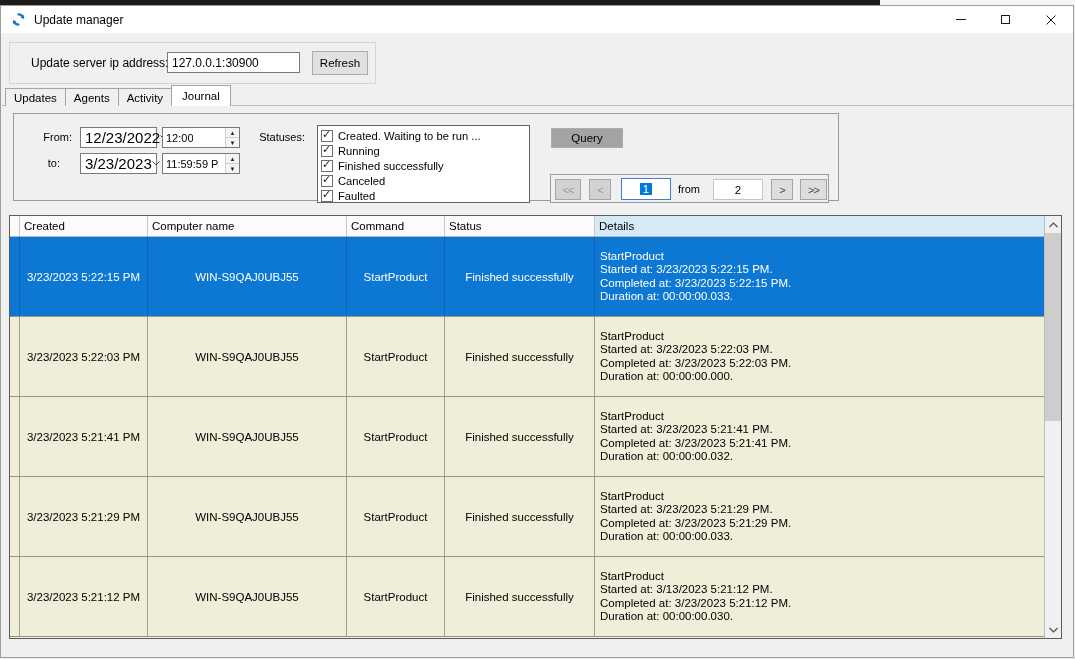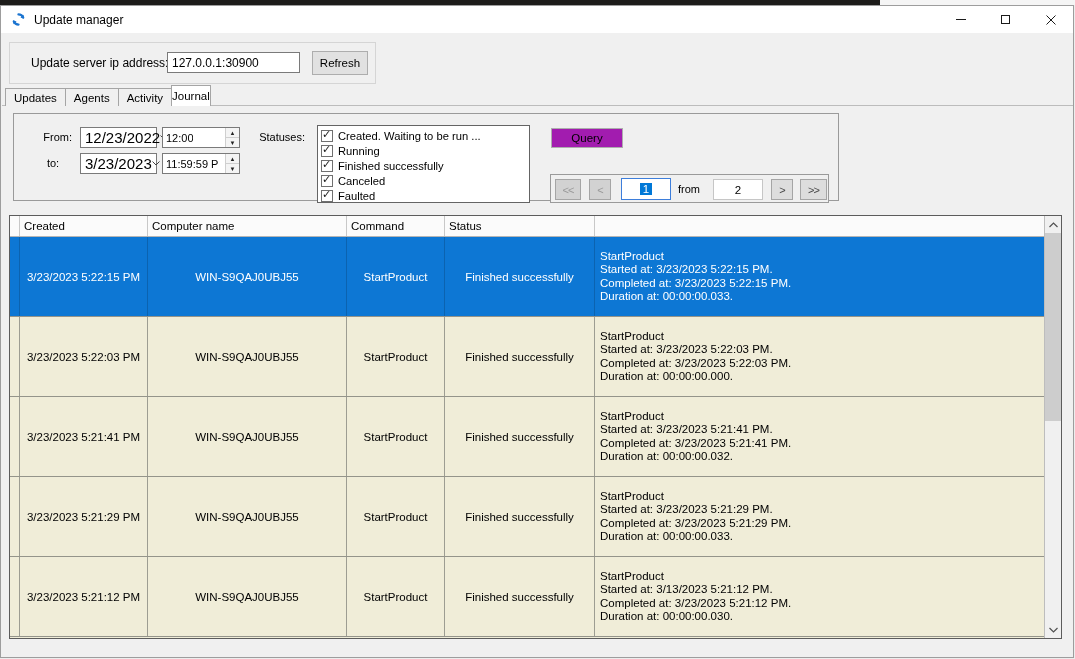--- a/index.html
+++ b/index.html
@@ -24,49 +24,49 @@
 
   
   .server-box { position:absolute; left:8px; top:36px; width:367px; height:42px; border:1px solid #d5d5d5; }
   .server-label { position:absolute; left:21px; top:13px; font-size:12px; }
   .server-input { position:absolute; left:157px; top:9px; width:133px; height:21px; border:1px solid #7a7a7a; background:#fff; font-size:12px; padding:0 4px; font-family:"Liberation Sans",sans-serif; }
   .refresh-btn { position:absolute; left:302px; top:8px; width:56px; height:24px; background:#e1e1e1; border:1px solid #adadad; font-size:11.5px; display:flex; align-items:center; justify-content:center; }
 
   
   .tabs { position:absolute; left:4px; top:79px; height:21px; display:flex; align-items:flex-end; z-index:3; }
   .tab { height:18px; padding:0 8px; background:#f0f0f0; border:1px solid #a5a5a5; border-bottom:none; font-size:11.5px; display:flex; align-items:center; margin-right:-1px; }
-  .tab.active { height:21px; background:#fff; position:relative; z-index:4; padding:0 0;text-align:right; }
+  .tab.active { height:21px; background:#fff; position:relative; z-index:4; padding:0 10px;text-align:right; }
   .tab-page { position:absolute; left:1px; top:99px; width:1071px; height:549px; border-top:1px solid #bcbcbc; background:#f0f0f0; }
 
   
   .filter-panel { position:absolute; left:12px; top:107px; width:826px; height:88px; border:1px solid #9a9a9a; z-index:2; }
   .flabel { position:absolute; font-size:11px; text-align:right; }
   .from-label { left:20px; top:17px; width:38px; }
-  .to-label { left:20px; top:43px; width:38px;text-align:center; }
+  .to-label { left:8px; top:43px; width:38px; }
   .statuses-label { left:236px; top:17px; width:55px; }
   .combo { position:absolute; width:77px; height:21px; border:1px solid #7a7a7a; background:#fff; font-size:15px; display:flex; align-items:center; }
   .combo .cval { flex:1; padding-left:4px; white-space:nowrap; }
   .combo .chev { width:15px; display:flex; align-items:center; justify-content:center; }
   .from-date { left:66px; top:13px; }
   .to-date { left:66px; top:39px; }
   .spinbox { position:absolute; width:78px; height:21px; border:1px solid #7a7a7a; background:#fff; font-size:11px; display:flex; }
   .spinbox .sval { flex:1; padding-left:3px; display:flex; align-items:center; white-space:nowrap; overflow:hidden; }
   .spin-btns { width:14px; border-left:1px solid #cfcfcf; display:flex; flex-direction:column; }
   .spin-btn { flex:1; background:#f4f4f4; display:flex; align-items:center; justify-content:center; font-size:6px; color:#222; line-height:1; }
   .spin-btn:first-child { border-bottom:1px solid #cfcfcf; }
   .from-time { left:148px; top:13px;gap:32px; }
   .to-time { left:148px; top:39px; }
 
   .status-list { position:absolute; left:303px; top:11px; width:213px; height:78px; border:1px solid #646464; background:#fff; padding:2px 3px; }
   .chk-item { height:15px; display:flex; align-items:center; }
   .chk-box { width:12px; height:12px; border:1px solid #707070; background:#fff; position:relative; flex:0 0 auto; }
   .chk-box .mark { position:absolute; left:0px; top:-3px; font-size:11px; color:#1a1a1a; }
   .chk-label { margin-left:5px; font-size:11.2px; white-space:nowrap; }
 
-  .query-btn { position:absolute; left:537px; top:14px; width:72px; height:20px; background:#a21caf; border:1px solid #adadad; font-size:11.5px; display:flex; align-items:center; justify-content:center; }
+  .query-btn { position:absolute; left:537px; top:14px; width:72px; height:20px; background:#a3a3a3; border:1px solid #adadad; font-size:11.5px; display:flex; align-items:center; justify-content:center; }
 
   .pager { position:absolute; left:536px; top:60px; width:279px; height:29px; border:1px solid #9a9a9a; background:#f0f0f0; }
   .pg-btn { position:absolute; top:4px; height:21px; border:1px solid #a5a5a5; font-size:11px; display:flex; align-items:center; justify-content:center; letter-spacing:-1px; }
   .pg-btn.disabled { background:#d2d2d2; color:#9a9a9a; }
   .pg-btn.enabled { background:#dddddd; color:#4a4a4a; }
   .pg-first { left:4px; width:26px; }
   .pg-prev { left:38px; width:22px; }
   .pg-input { position:absolute; left:70px; top:3px; width:50px; height:22px; border:1px solid #3d7edb; background:#fff; display:flex; align-items:center; justify-content:center; }
   .pg-input .sel-text { background:#0078d7; color:#fff; font-size:11.5px; padding:0 3px; }
   .pg-from { position:absolute; left:127px; top:8px; font-size:11px; }
@@ -231,20 +231,21 @@
 
     <div class="grid">
       <div class="grid-inner">
 
         <div class="ghead">
           <div class="hc w-rh"></div>
           <div class="hc w-created">Created</div>
           <div class="hc w-comp">Computer name</div>
           <div class="hc w-cmd">Command</div>
           <div class="hc w-status">Status</div>
+          <div class="hc w-details hl">Details</div>
         </div>
 
         <div class="grow sel">
           <div class="c w-rh"></div>
           <div class="c w-created">3/23/2023 5:22:15 PM</div>
           <div class="c w-comp">WIN-S9QAJ0UBJ55</div>
           <div class="c w-cmd">StartProduct</div>
           <div class="c w-status">Finished successfully</div>
           <div class="c w-details details-cell">
             <div>StartProduct</div>

